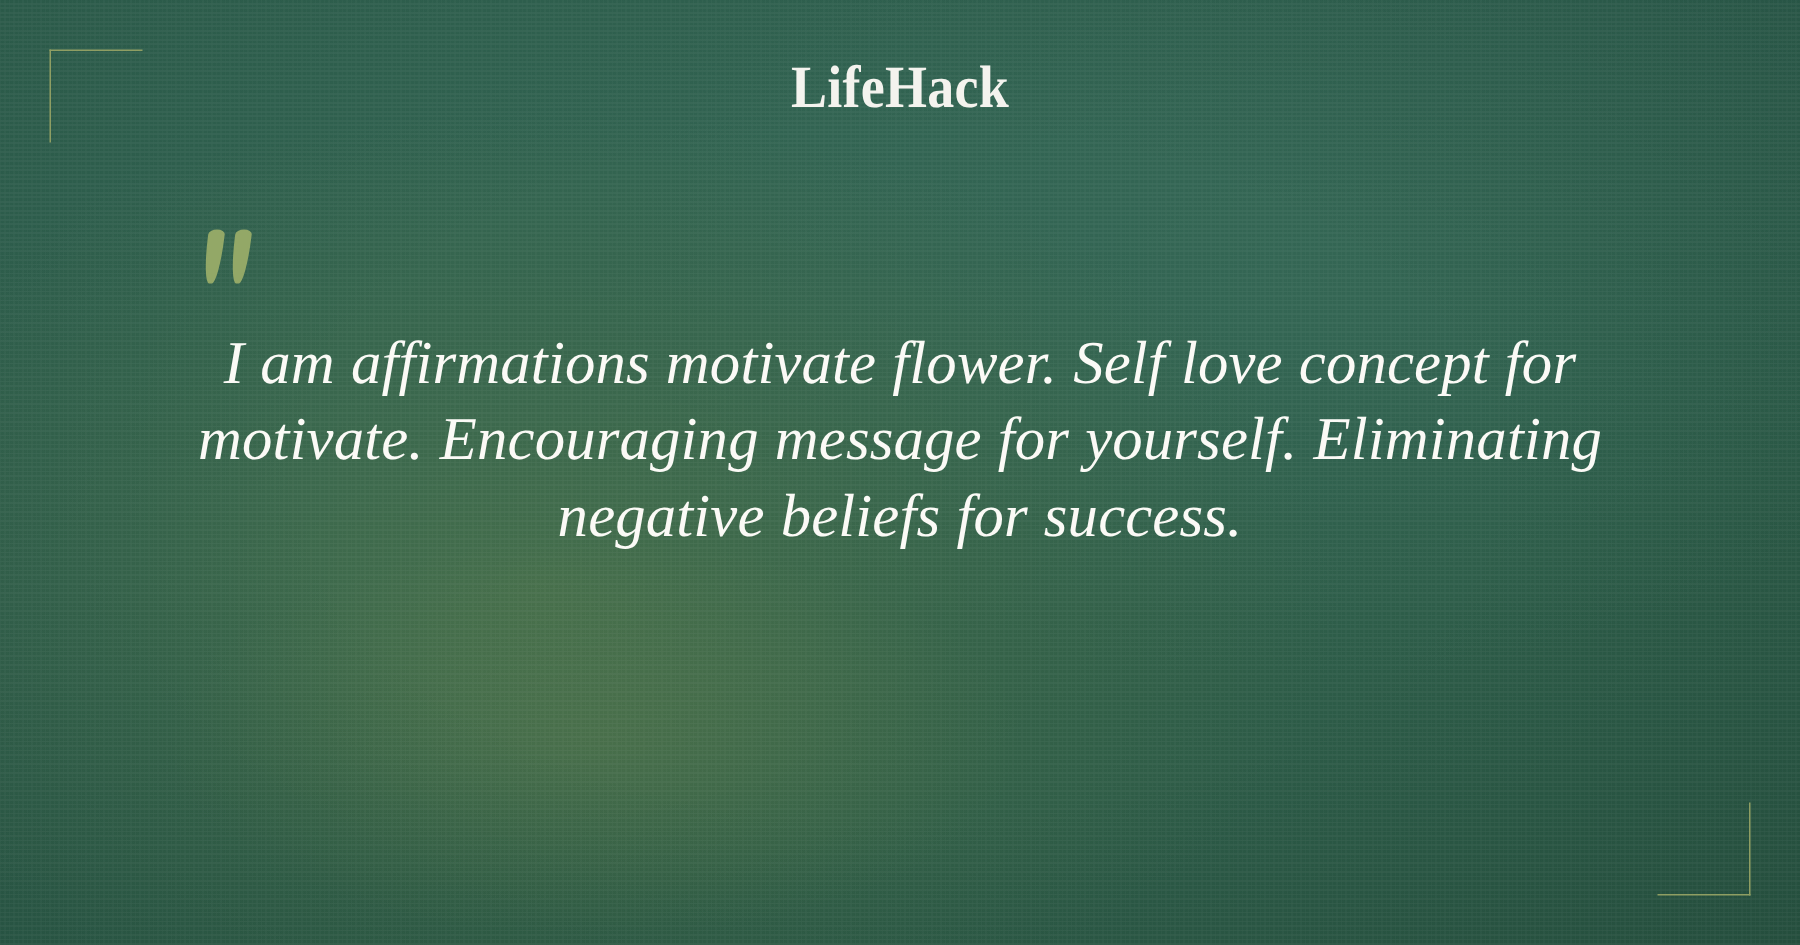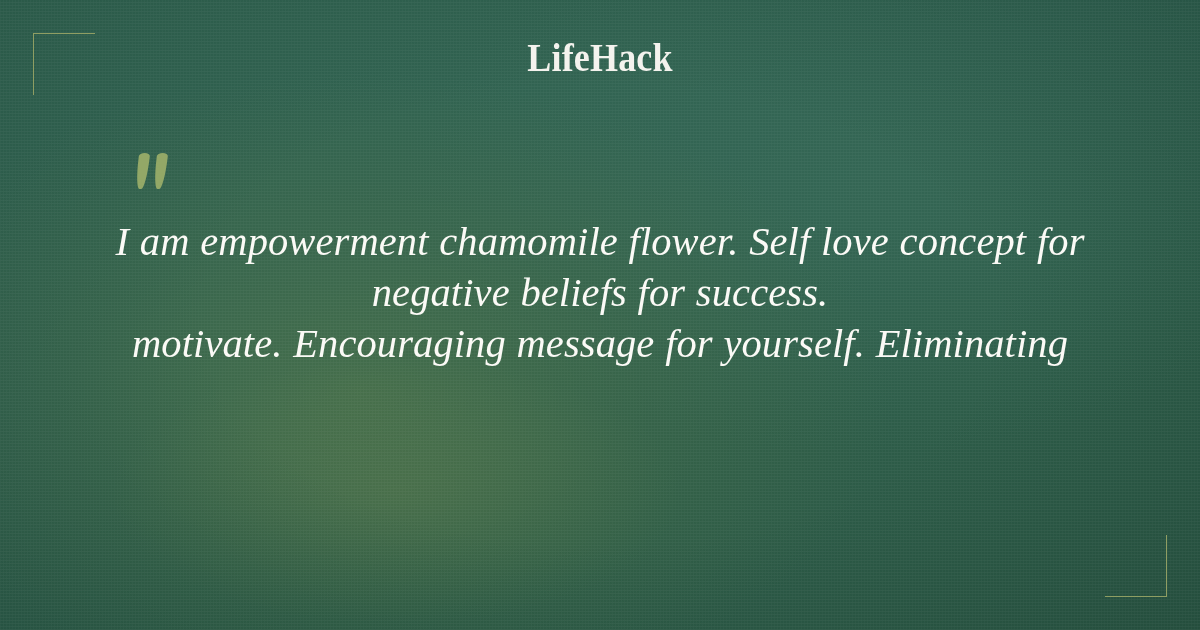--- a/index.html
+++ b/index.html
@@ -134,18 +134,18 @@
   <div class="corner corner-br"></div>
 
   <div id="brand">LifeHack</div>
 
   <div id="quote-mark">
     <span class="stroke s1"></span>
     <span class="stroke s2"></span>
   </div>
 
   <div id="quote-text">
-    <div>I am empowerment chamomile flower. Self love concept for</div>
+    <div>I am affirmations motivate flower. Self love concept for</div>
+    <div>motivate. Encouraging message for yourself. Eliminating</div>
     <div>negative beliefs for success.</div>
-    <div>motivate. Encouraging message for yourself. Eliminating</div>
   </div>
 
 </div>
 
 </body></html>

